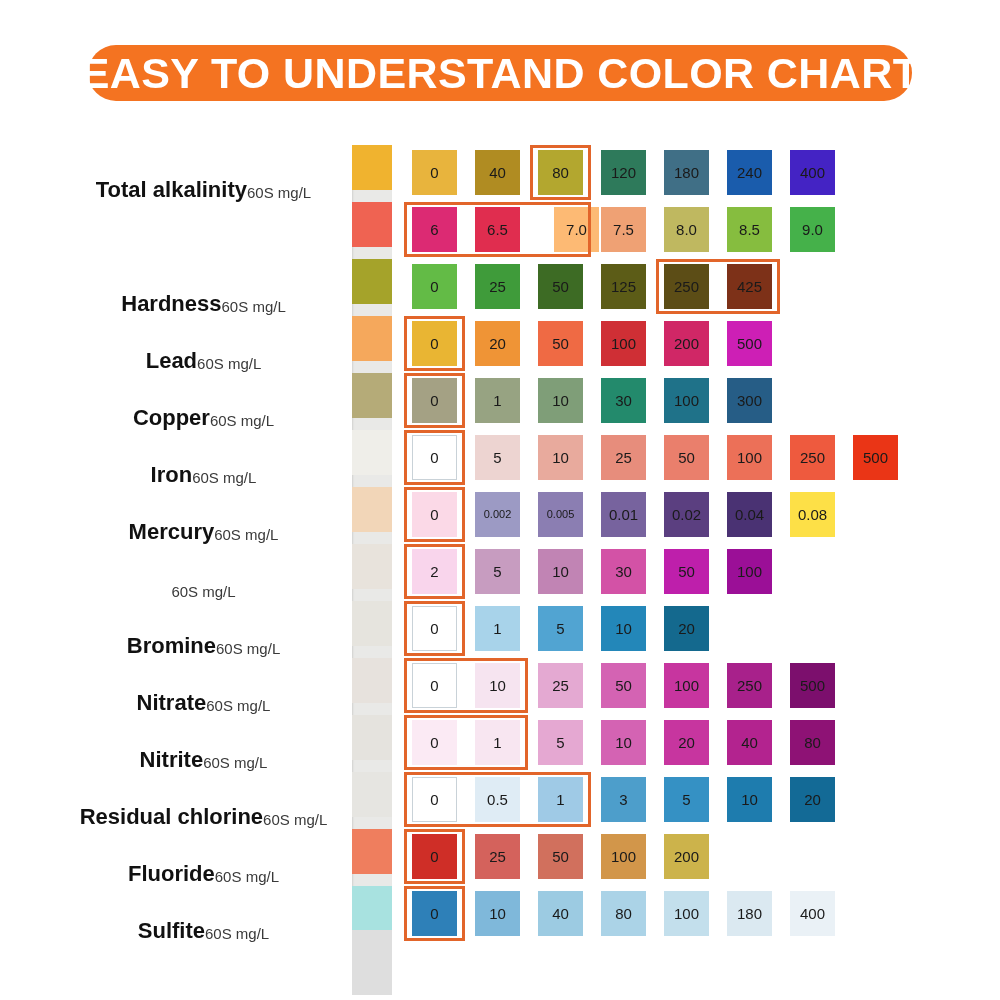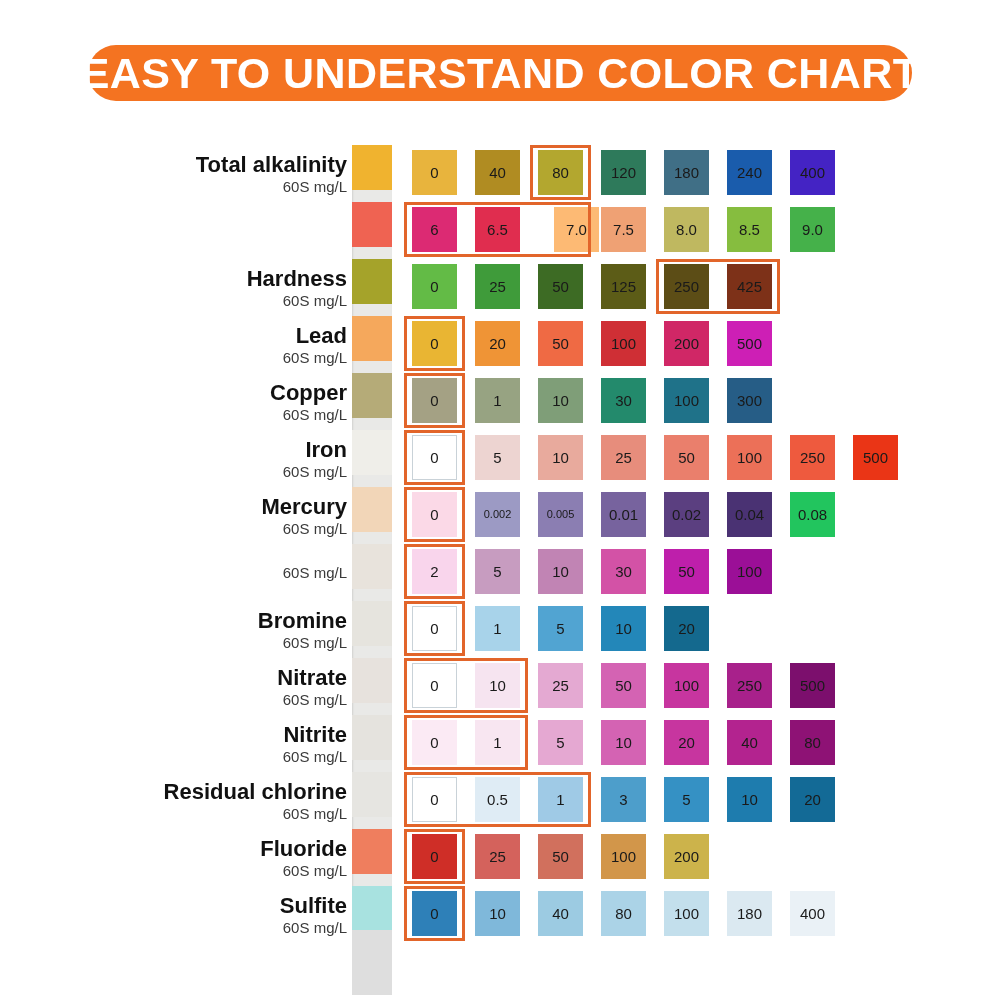--- a/index.html
+++ b/index.html
@@ -55,21 +55,21 @@
 
   
   .label-cell {
     position: absolute;
     left: 60px;
     top: 0;
     width: 287px;
     height: 57px;
     text-align: right;
     display: flex;
-    flex-direction: column;
+    flex-direction: row;
     justify-content: center;
     align-items: flex-end;
   }
   .label-name {
     font-size: 22px;
     font-weight: bold;
     color: #111111;
     line-height: 25px;
     white-space: nowrap;
   }
@@ -353,21 +353,21 @@
         </div>
         <div class="swatch" style="left: 189px; background: rgb(119, 99, 158);">
           <span>0.01</span>
         </div>
         <div class="swatch" style="left: 252px; background: rgb(91, 63, 128);">
           <span>0.02</span>
         </div>
         <div class="swatch" style="left: 315px; background: rgb(74, 50, 115);">
           <span>0.04</span>
         </div>
-        <div class="swatch" style="left: 378px; background: #22c55e;">
+        <div class="swatch" style="left: 378px; background: #fde047;">
           <span>0.08</span>
         </div>
         <div class="highlight" style="left: -8px; width: 61px;"></div>
       </div>
     </div>
     <div class="row" style="top: 544px;">
       <div class="label-cell">
         <div class="label-sub">60S mg/L</div>
       </div>
       <div class="swatches" style="width: 378px;">

